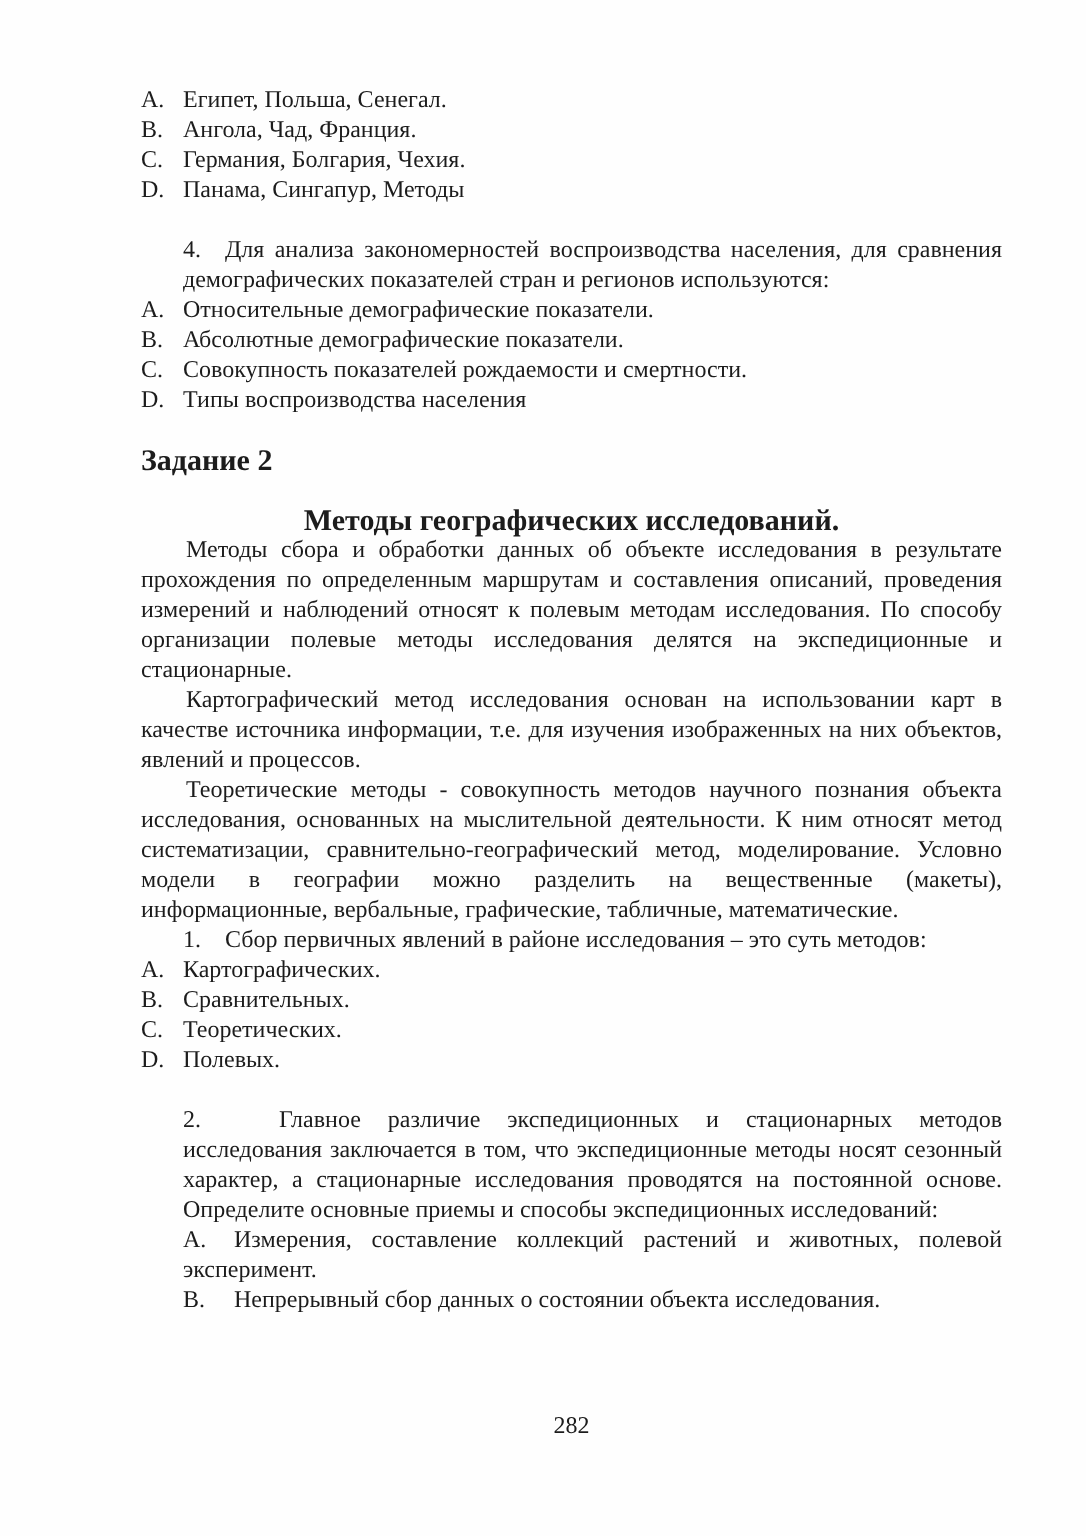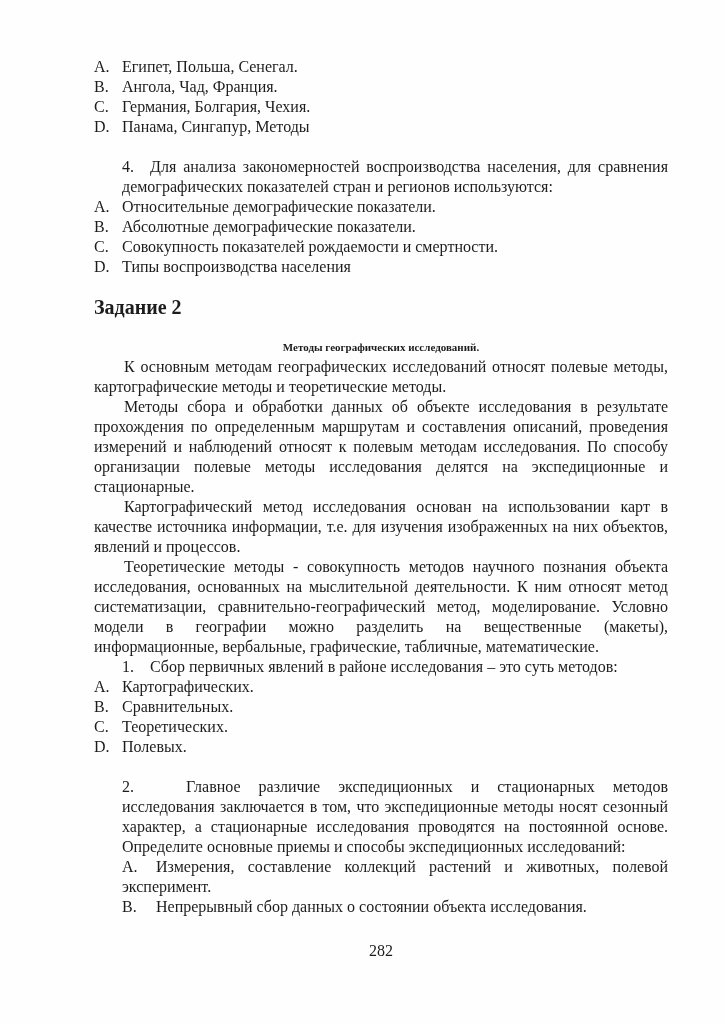--- a/index.html
+++ b/index.html
@@ -78,23 +78,22 @@
       <span class="opt-text">Совокупность показателей рождаемости и смертности.</span>
     </div>
     <div class="opt-row">
       <span class="opt-letter">D.</span>
       <span class="opt-text">Типы воспроизводства населения</span>
     </div>
   </div>
 
   <h2 class="task-heading gap" style="font-size:20px;">Задание 2</h2>
 
-  <h3 class="doc-title gap" style="font-size:11px;">Методы географических исследований.</h3>
+  <h3 class="doc-title gap" style="font-size:20px;">Методы географических исследований.</h3>
 
-  <p class="par">К основным методам географических исследований относят полевые методы, картографические методы и теоретические методы.</p>
   <p class="par">Методы сбора и обработки данных об объекте исследования в результате прохождения по определенным маршрутам и составления описаний, проведения измерений и наблюдений относят к полевым методам исследования. По способу организации полевые методы исследования делятся на экспедиционные и стационарные.</p>
   <p class="par">Картографический метод исследования основан на использовании карт в качестве источника информации, т.е. для изучения изображенных на них объектов, явлений и процессов.</p>
   <p class="par">Теоретические методы - совокупность методов научного познания объекта исследования, основанных на мыслительной деятельности. К ним относят метод систематизации, сравнительно-географический метод, моделирование. Условно модели в географии можно разделить на вещественные (макеты), информационные, вербальные, графические, табличные, математические.</p>
 
   <div>
     <p class="q-par"><span class="q-num">1.</span><span>Сбор первичных явлений в районе исследования – это суть методов:</span></p>
     <div class="opt-row">
       <span class="opt-letter">A.</span>
       <span class="opt-text">Картографических.</span>
     </div>

